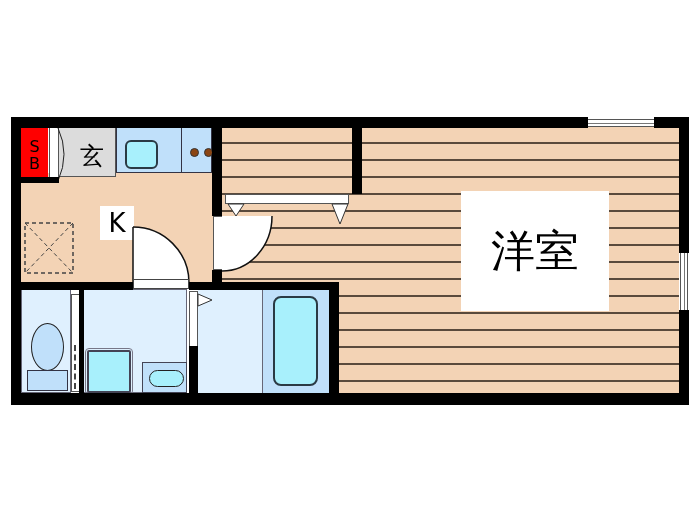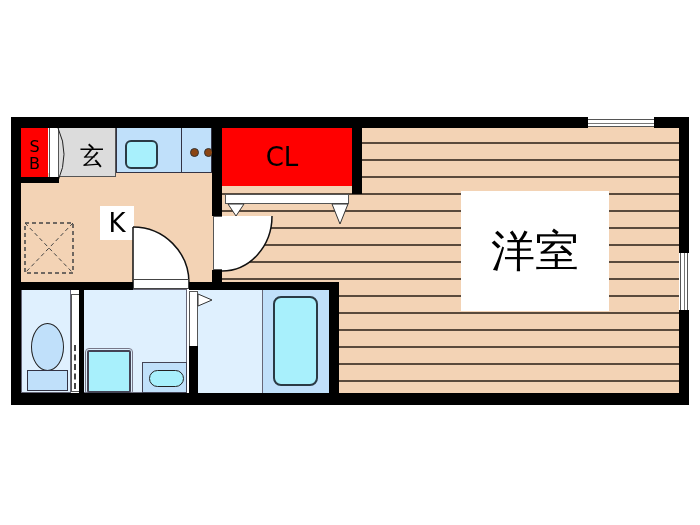--- a/index.html
+++ b/index.html
@@ -50,23 +50,20 @@
 
   <div class="label-box" style="left:100px;top:206px;width:34px;height:34px;font-size:26px;">K</div>
 
   <svg style="left:133px;top:227px;" width="60" height="60">
     <path d="M0 0 A56 56 0 0 1 56 56 L0 56 Z" fill="#fff" stroke="none"></path>
     <path d="M0 0 A56 56 0 0 1 56 56" fill="none" stroke="#111" stroke-width="1.5"></path>
     <line x1="0" y1="0" x2="0" y2="56" stroke="#111" stroke-width="1.5"></line>
   </svg>
   <div class="abs" style="left:133px;top:279px;width:56px;height:10px;background:#fff;border:1px solid #444;"></div>
 
-  <div class="abs" style="left:222px;top:128px;width:130px;height:58px;background:#ff0000;display:flex;align-items:center;justify-content:center;font-size:26px;padding-right:10px;">
-    <span>CL</span>
-  </div>
   <div class="abs" style="left:225px;top:194px;width:124px;height:10px;background:#fff;border:1px solid #555;"></div>
   <svg style="left:226px;top:204px;" width="130" height="26">
     <polygon points="2,0 18,0 10,12" fill="#fff" stroke="#333" stroke-width="1"></polygon>
     <polygon points="106,0 122,0 114,20" fill="#fff" stroke="#333" stroke-width="1"></polygon>
   </svg>
 
   <div class="abs" style="left:213px;top:216px;width:10px;height:54px;background:#fff;border:1px solid #555;"></div>
   <svg style="left:222px;top:216px;" width="52" height="56">
     <path d="M0 0 L50 0 A50 55 0 0 1 0 55 Z" fill="#fff" stroke="none"></path>
     <path d="M50 0 A50 55 0 0 1 0 55" fill="none" stroke="#111" stroke-width="1.5"></path>

